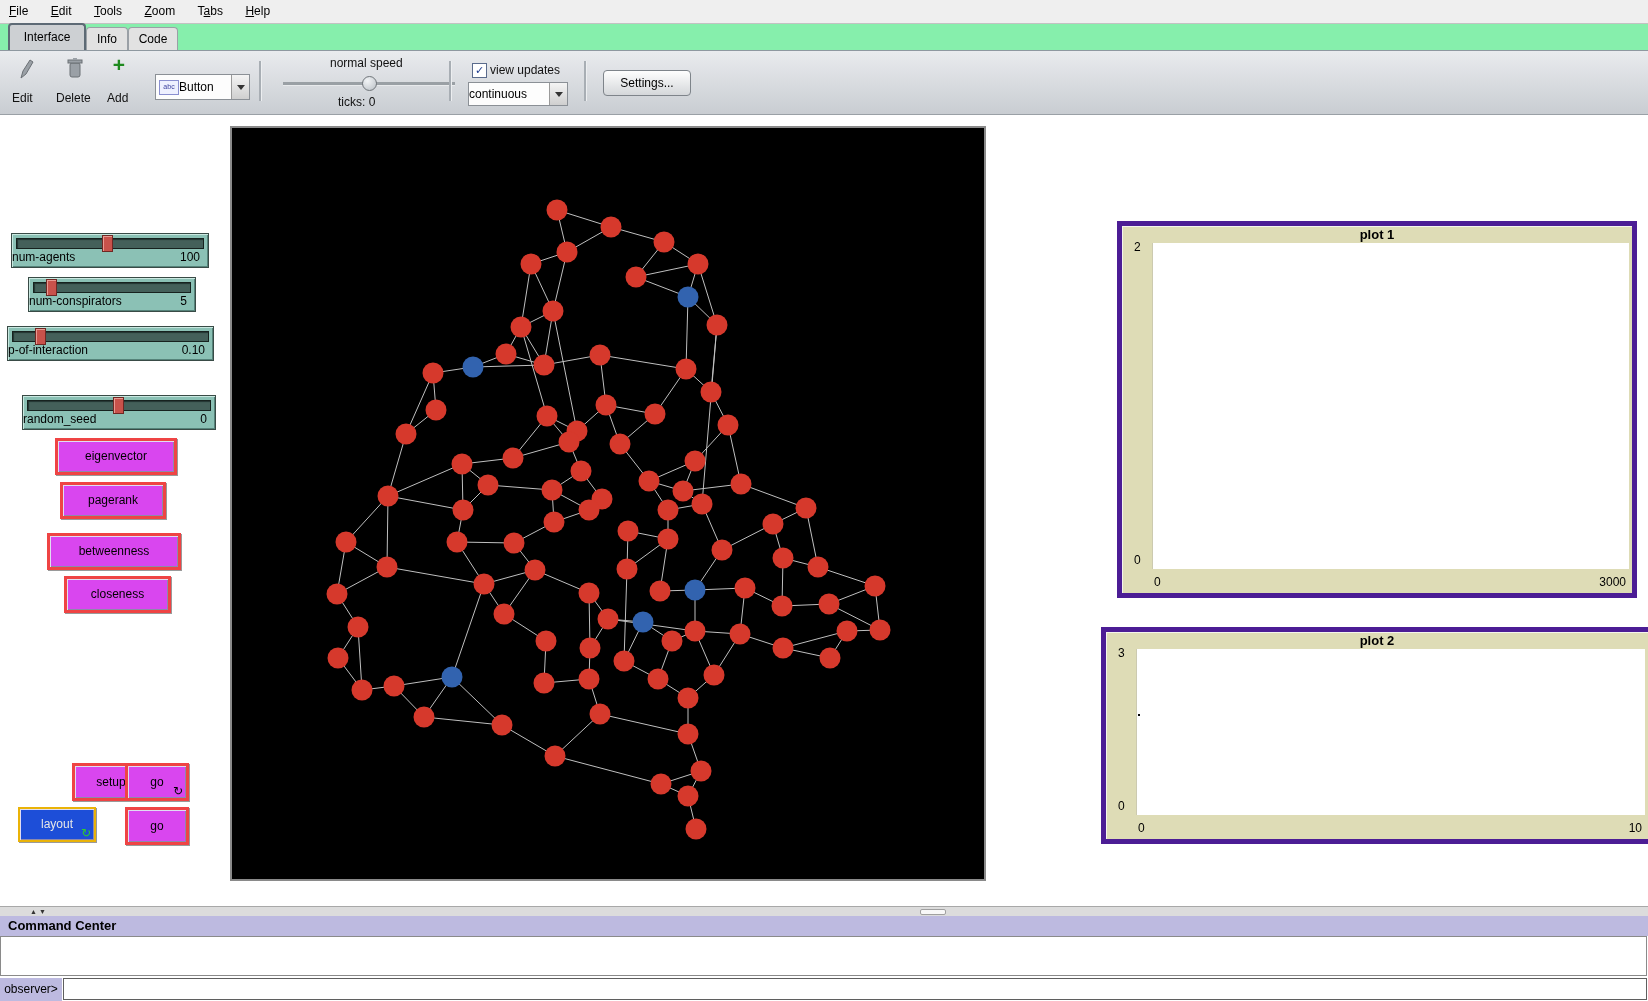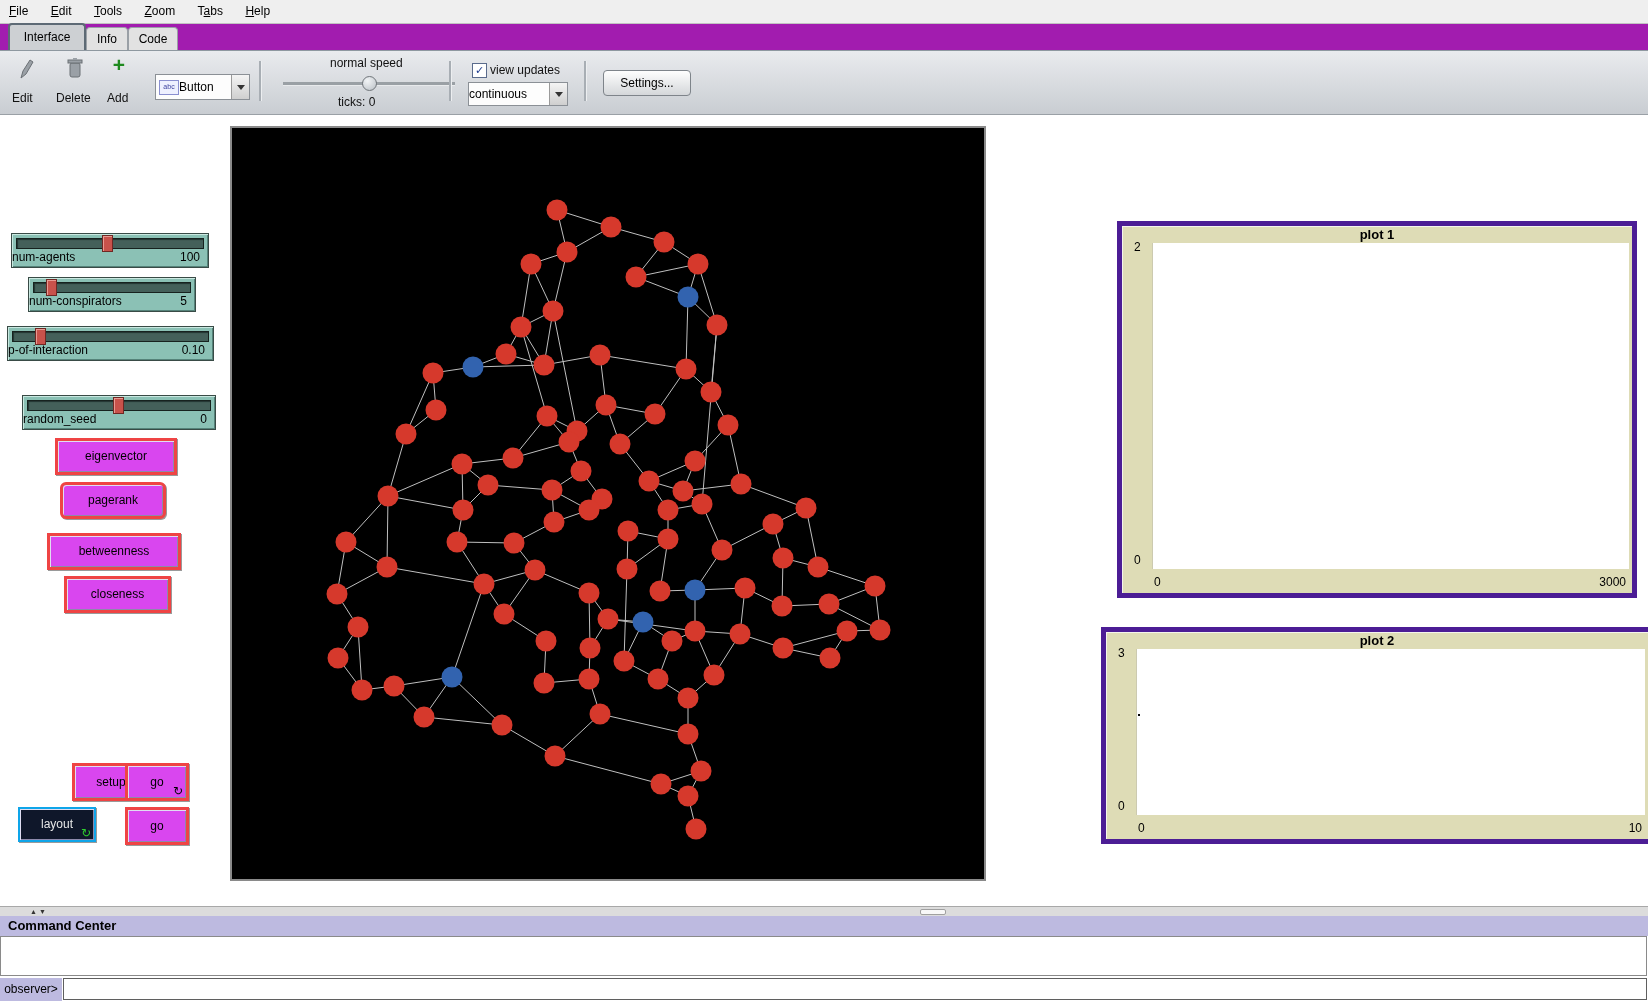--- a/index.html
+++ b/index.html
@@ -6,21 +6,21 @@
   #app{position:relative;width:1648px;height:1001px;background:#ffffff;overflow:hidden;
        font-family:"Liberation Sans","DejaVu Sans",sans-serif;color:#000;}
 
   
   #menubar{position:absolute;left:0;top:0;width:100%;height:23px;background:#efefef;
            border-bottom:1px solid #c2c2c2;}
   .menu-item{display:inline-block;padding:0 9px;line-height:22px;font-size:12px;cursor:default;}
   .menu-item u{text-decoration:underline;}
 
   
-  #tabstrip{position:absolute;left:0;top:24px;width:100%;height:26px;background:#a21caf;}
+  #tabstrip{position:absolute;left:0;top:24px;width:100%;height:26px;background:#86efac;}
   .tab{position:absolute;bottom:0;height:22px;line-height:22px;text-align:center;font-size:12px;
        background:#e2e2e2;border:1px solid #9aa0a6;border-bottom:none;border-radius:4px 4px 0 0;}
   .tab.selected{height:25px;line-height:25px;background:#cdd0d3;border:2px solid #5d6a75;border-bottom:none;}
 
   
   #toolbar{position:absolute;left:0;top:50px;width:100%;height:63px;
            background:linear-gradient(#e9ebee,#c9cdd2);border-top:1px solid #8e98a0;border-bottom:1px solid #9aa0a6;}
   .tb-label{position:absolute;font-size:12px;color:#111;}
   .tb-sep{position:absolute;top:10px;height:40px;width:2px;background:#a8aeb4;border-right:1px solid #eceef0;}
   .tb-icon-btn{position:absolute;text-align:center;cursor:default;}
@@ -51,21 +51,21 @@
   .slider .thumb{position:absolute;top:1px;width:9px;height:15px;background:#c8524b;
                  border:1px solid #6f2723;box-shadow:inset 1px 1px 0 #e89a92;}
   .slider .s-label{position:absolute;left:0;bottom:3px;font-size:12px;}
   .slider .s-value{position:absolute;right:8px;bottom:3px;font-size:12px;}
 
   
   .nl-btn{position:absolute;background:#d946ef;border:3px solid #ef4444;
           box-shadow:inset 1px 1px 0 #e0ddf2, inset -1px -1px 0 #8d89ab, 1px 1px 0 #9a9a9a;
           font-size:12px;text-align:center;cursor:default;}
   .nl-btn .forever{position:absolute;right:3px;bottom:1px;font-size:12px;line-height:12px;}
-  .nl-btn.active{background:#0f172a;color:#e6e6e6;border:2px solid #0ea5e9;}
+  .nl-btn.active{background:#1d4ed8;color:#e6e6e6;border:2px solid #eab308;}
   .nl-btn.active .forever{color:#2ecc2e;}
 
   
   #world{position:absolute;left:230px;top:126px;width:752px;height:751px;background:#000;
          border:2px solid #8a8a8a;}
 
   
   .plot{position:absolute;background:#dedcb6;border:5px solid #4c1d95;
         box-shadow:1px 1px 0 #f4f4ec inset;}
   .plot .p-title{position:absolute;left:0;right:0;top:1px;text-align:center;font-size:13px;font-weight:bold;}
@@ -187,21 +187,21 @@
     <span class="s-value">0.10</span>
   </div>
   <div class="nl-teal slider" style="left:22px;top:395px;width:192px;height:33px;">
     <div class="groove"></div>
     <div class="thumb" style="left:47%;"></div>
     <span class="s-label">random_seed</span>
     <span class="s-value">0</span>
   </div>
 
   <div class="nl-btn" style="left:55px;top:438px;width:116px;height:31px;line-height:31px;">eigenvector</div>
-  <div class="nl-btn" style="left:60px;top:482px;width:100px;height:31px;line-height:31px;border-radius:6px;">pagerank</div>
+  <div class="nl-btn" style="left:60px;top:482px;width:100px;height:31px;line-height:31px;">pagerank</div>
   <div class="nl-btn" style="left:47px;top:533px;width:128px;height:31px;line-height:31px;">betweenness</div>
   <div class="nl-btn" style="left:64px;top:576px;width:101px;height:31px;line-height:31px;">closeness</div>
 
   <div class="nl-btn" style="left:24px;top:763px;width:72px;height:32px;line-height:32px;margin-left:48px;">setup</div>
   <div class="nl-btn" style="left:125px;top:763px;width:58px;height:32px;line-height:32px;">
     <span>go</span>
     <span class="forever">↻</span>
   </div>
   <div class="nl-btn active" style="left:18px;top:807px;width:74px;height:31px;line-height:31px;">
     <span>layout</span>

